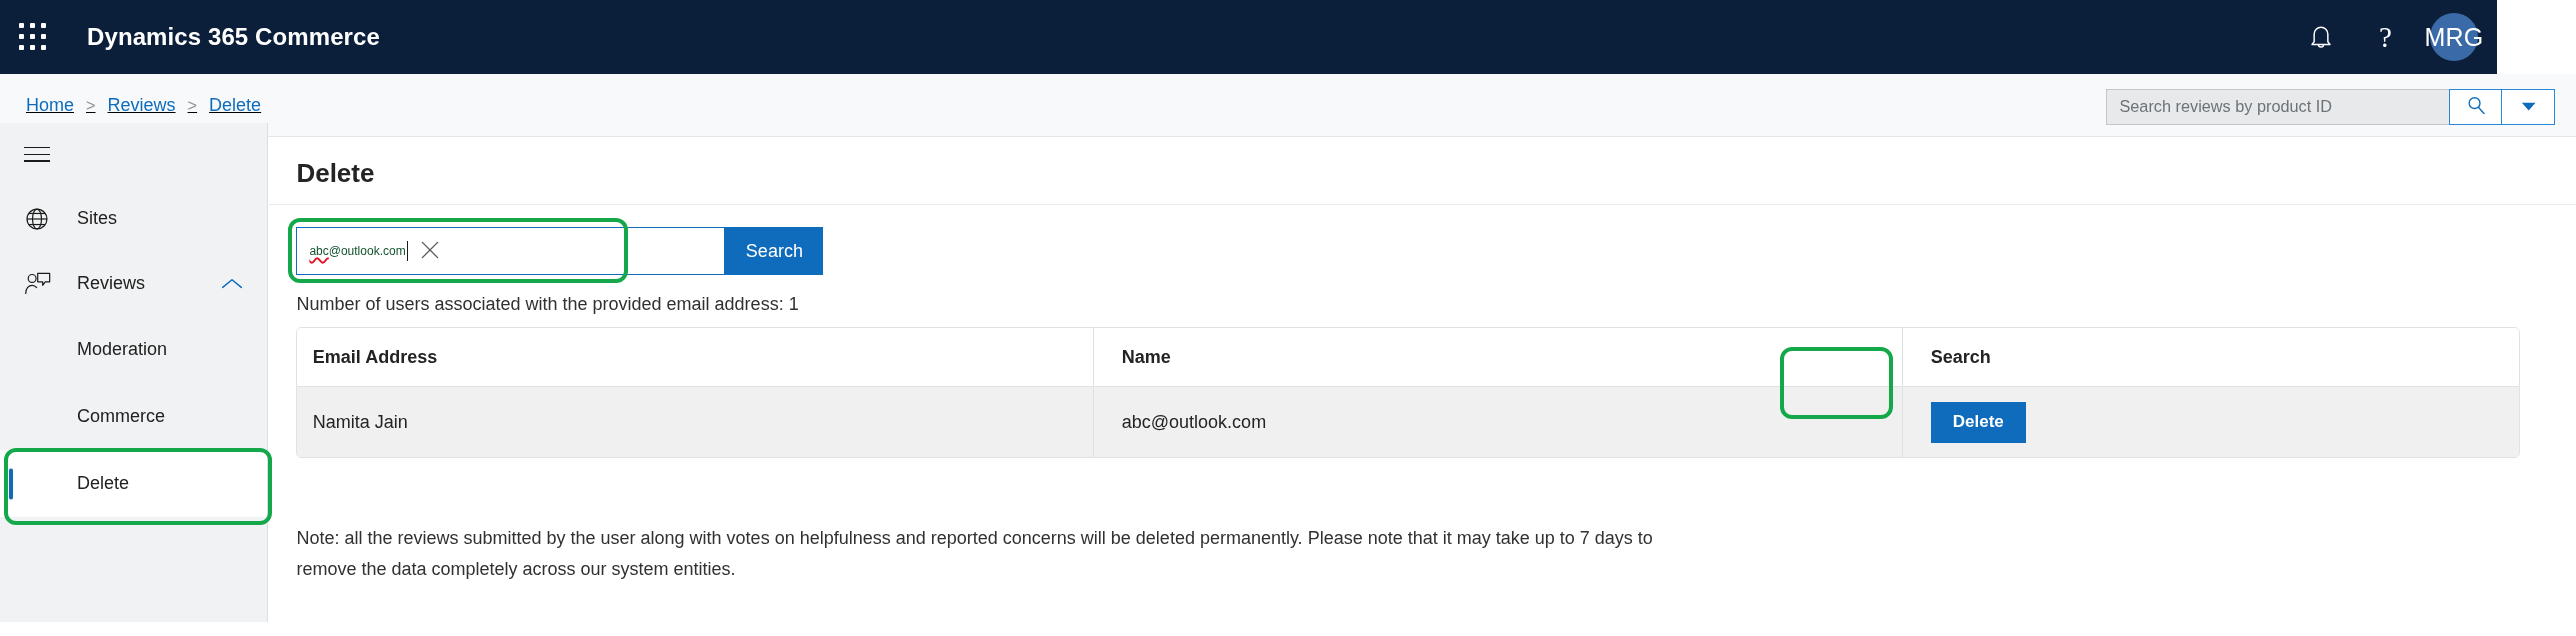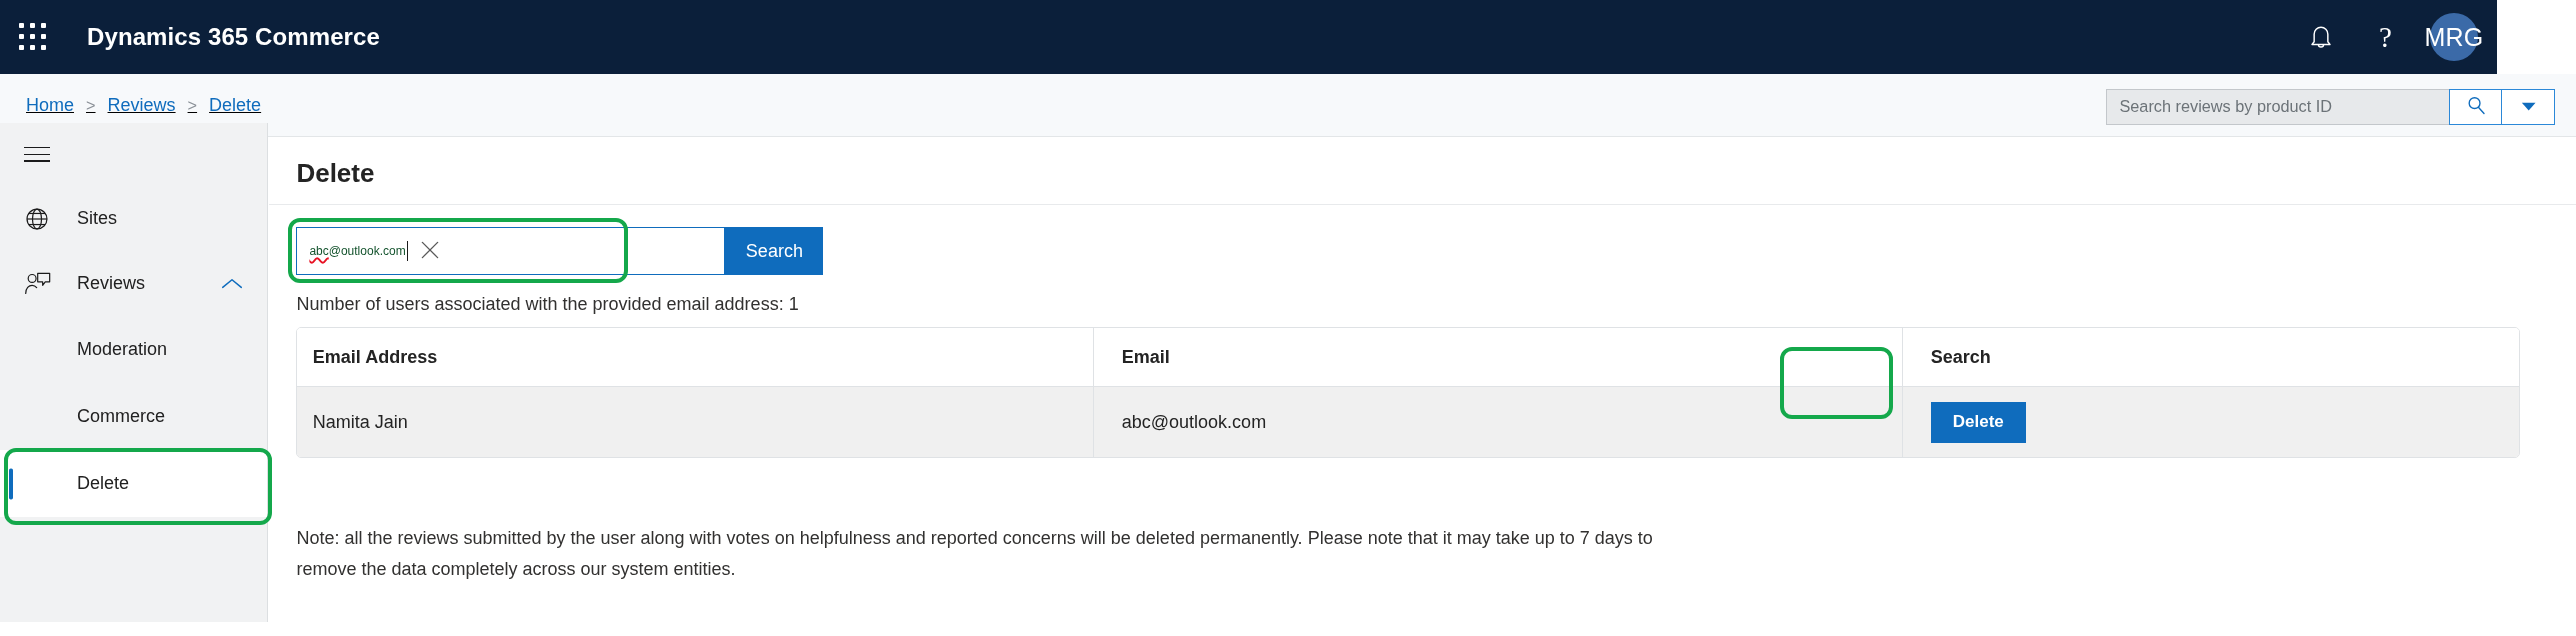--- a/index.html
+++ b/index.html
@@ -524,21 +524,21 @@
       <button class="search-btn">Search</button>
     </div>
 
     <div class="hl" style="left:19px; top:81px; width:340px; height:65px;"></div>
 
     <div class="count-text">Number of users associated with the provided email address: 1</div>
 
     <div class="tbl">
       <div class="tbl-row tbl-head">
         <div class="cell c-email">Email Address</div>
-        <div class="cell c-name">Email</div>
+        <div class="cell c-name">Name</div>
         <div class="cell c-action">Search</div>
       </div>
       <div class="tbl-row tbl-body">
         <div class="cell c-name">Namita Jain</div>
         <div class="cell c-email">abc@outlook.com</div>
         <div class="cell c-action">
           <button class="del-btn">Delete</button>
         </div>
       </div>
     </div>

